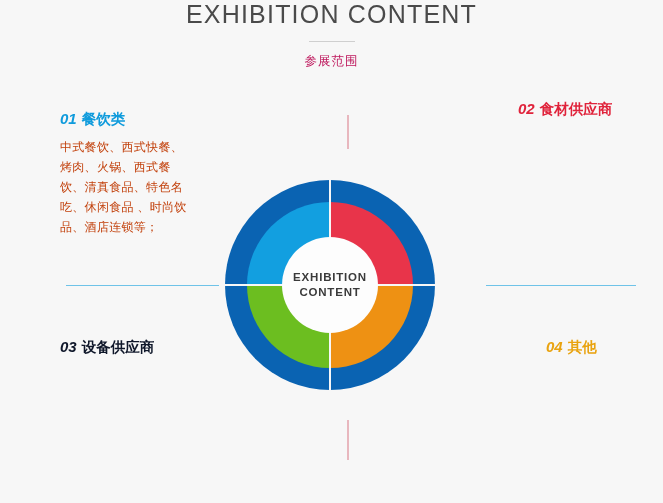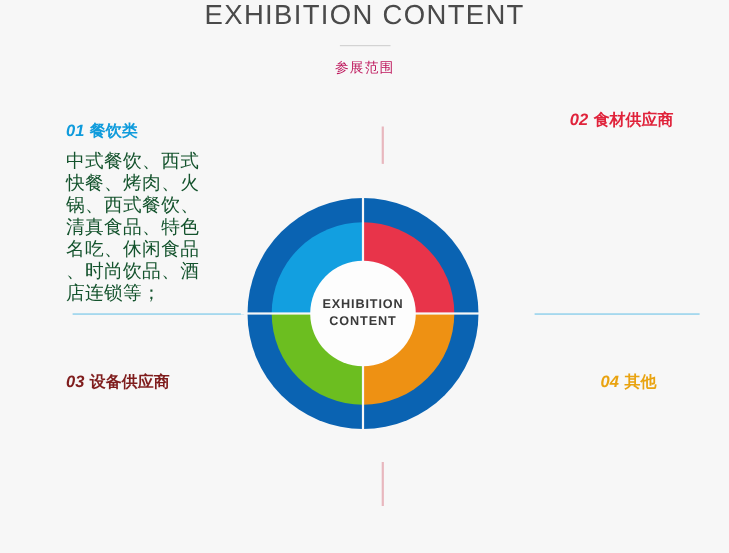--- a/index.html
+++ b/index.html
@@ -40,34 +40,34 @@
   }
   .block .num{
     font-style:italic;
     font-weight:bold;
     font-size:15px;
     letter-spacing:0px;
     margin-right:5px;
   }
   .block .name{font-weight:bold;}
   .block .body{
-    font-size:17px;
+    font-size:12px;
     line-height:20px;
-    color:#14532d;
+    color:#c2410c;
     letter-spacing:0.3px;
   }
 
   #blk1{left:60px;top:110px;}
   #blk2{left:518px;top:100px;}
   #blk3{left:60px;top:338px;}
   #blk4{left:546px;top:338px;}
 
   .c-blue  {color:#0f9bdc;}
   .c-red   {color:#e0233b;}
-  .c-green {color:#7f1d1d;}
+  .c-green {color:#0f172a;}
   .c-gold  {color:#e9a310;}
 
   
   .ln{position:absolute;background:#6fc3e8;}
   #ln-left  {left:66px; top:285px; width:156px;height:1px;}
   #ln-right {left:486px;top:285px; width:150px;height:1px;}
   .lnv{position:absolute;background:#e8b7be;}
   #ln-top   {left:347px;top:115px; width:2px;height:34px;}
   #ln-bot   {left:347px;top:420px; width:2px;height:40px;}
 

